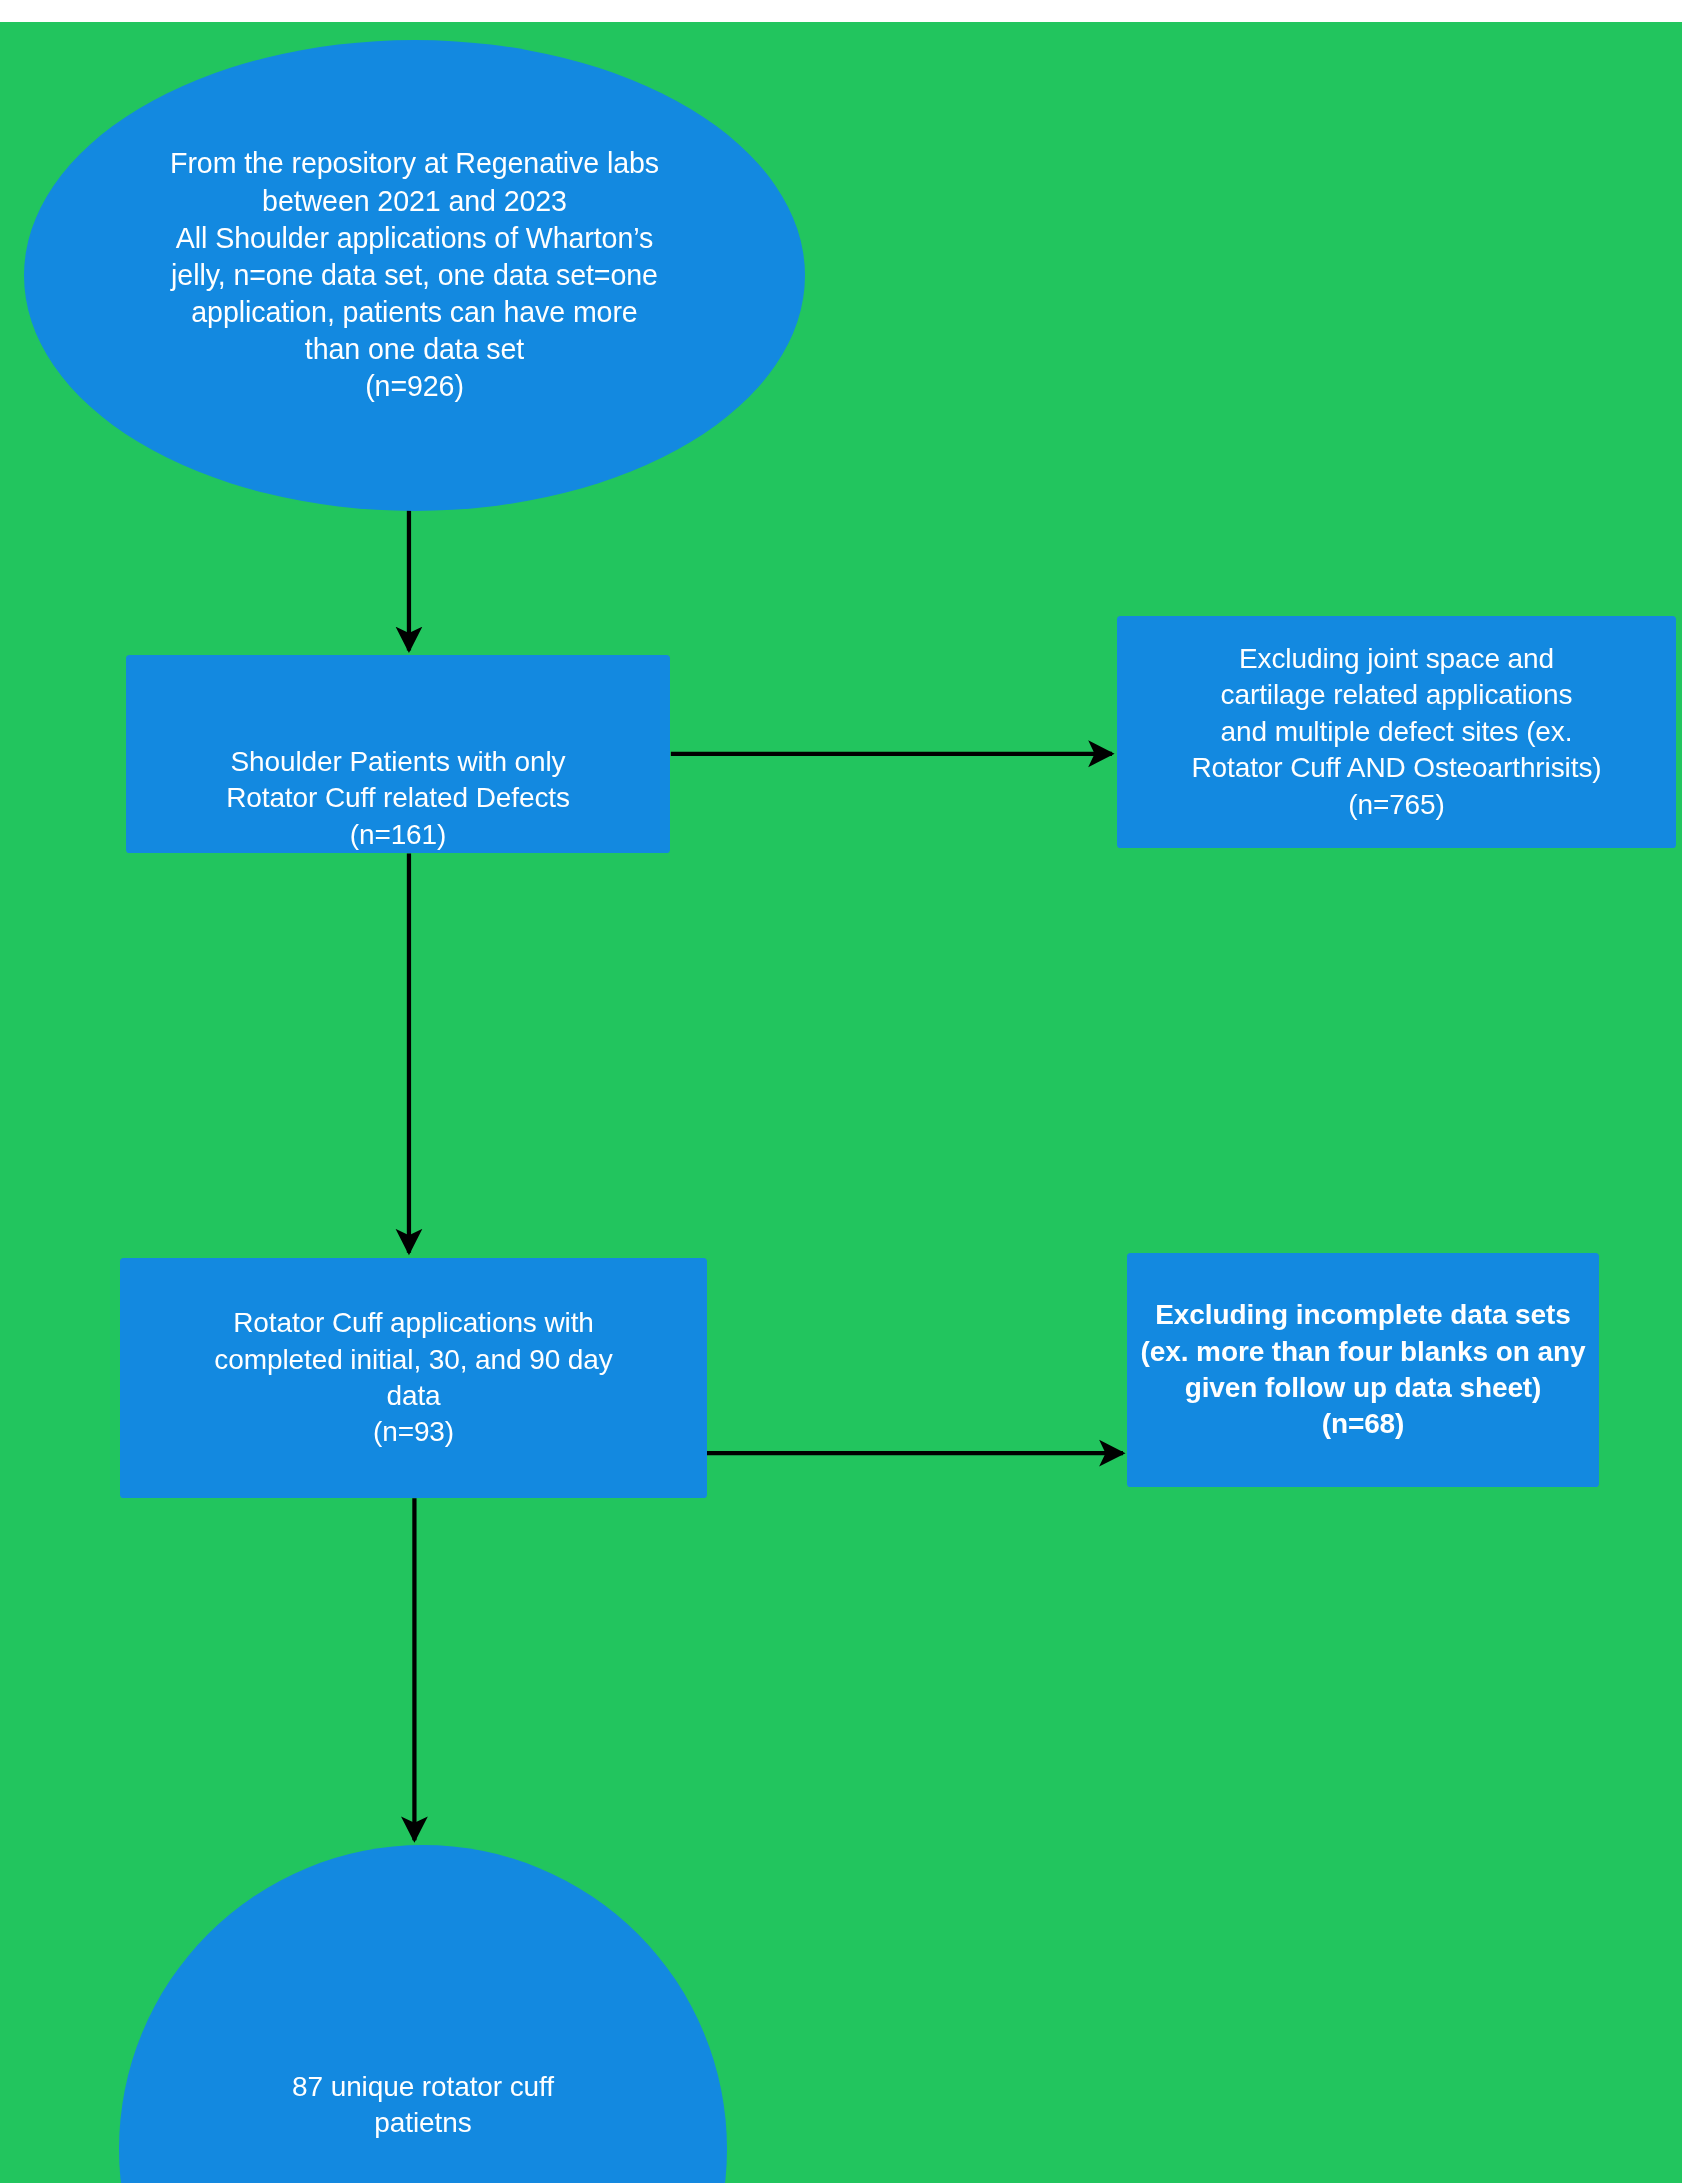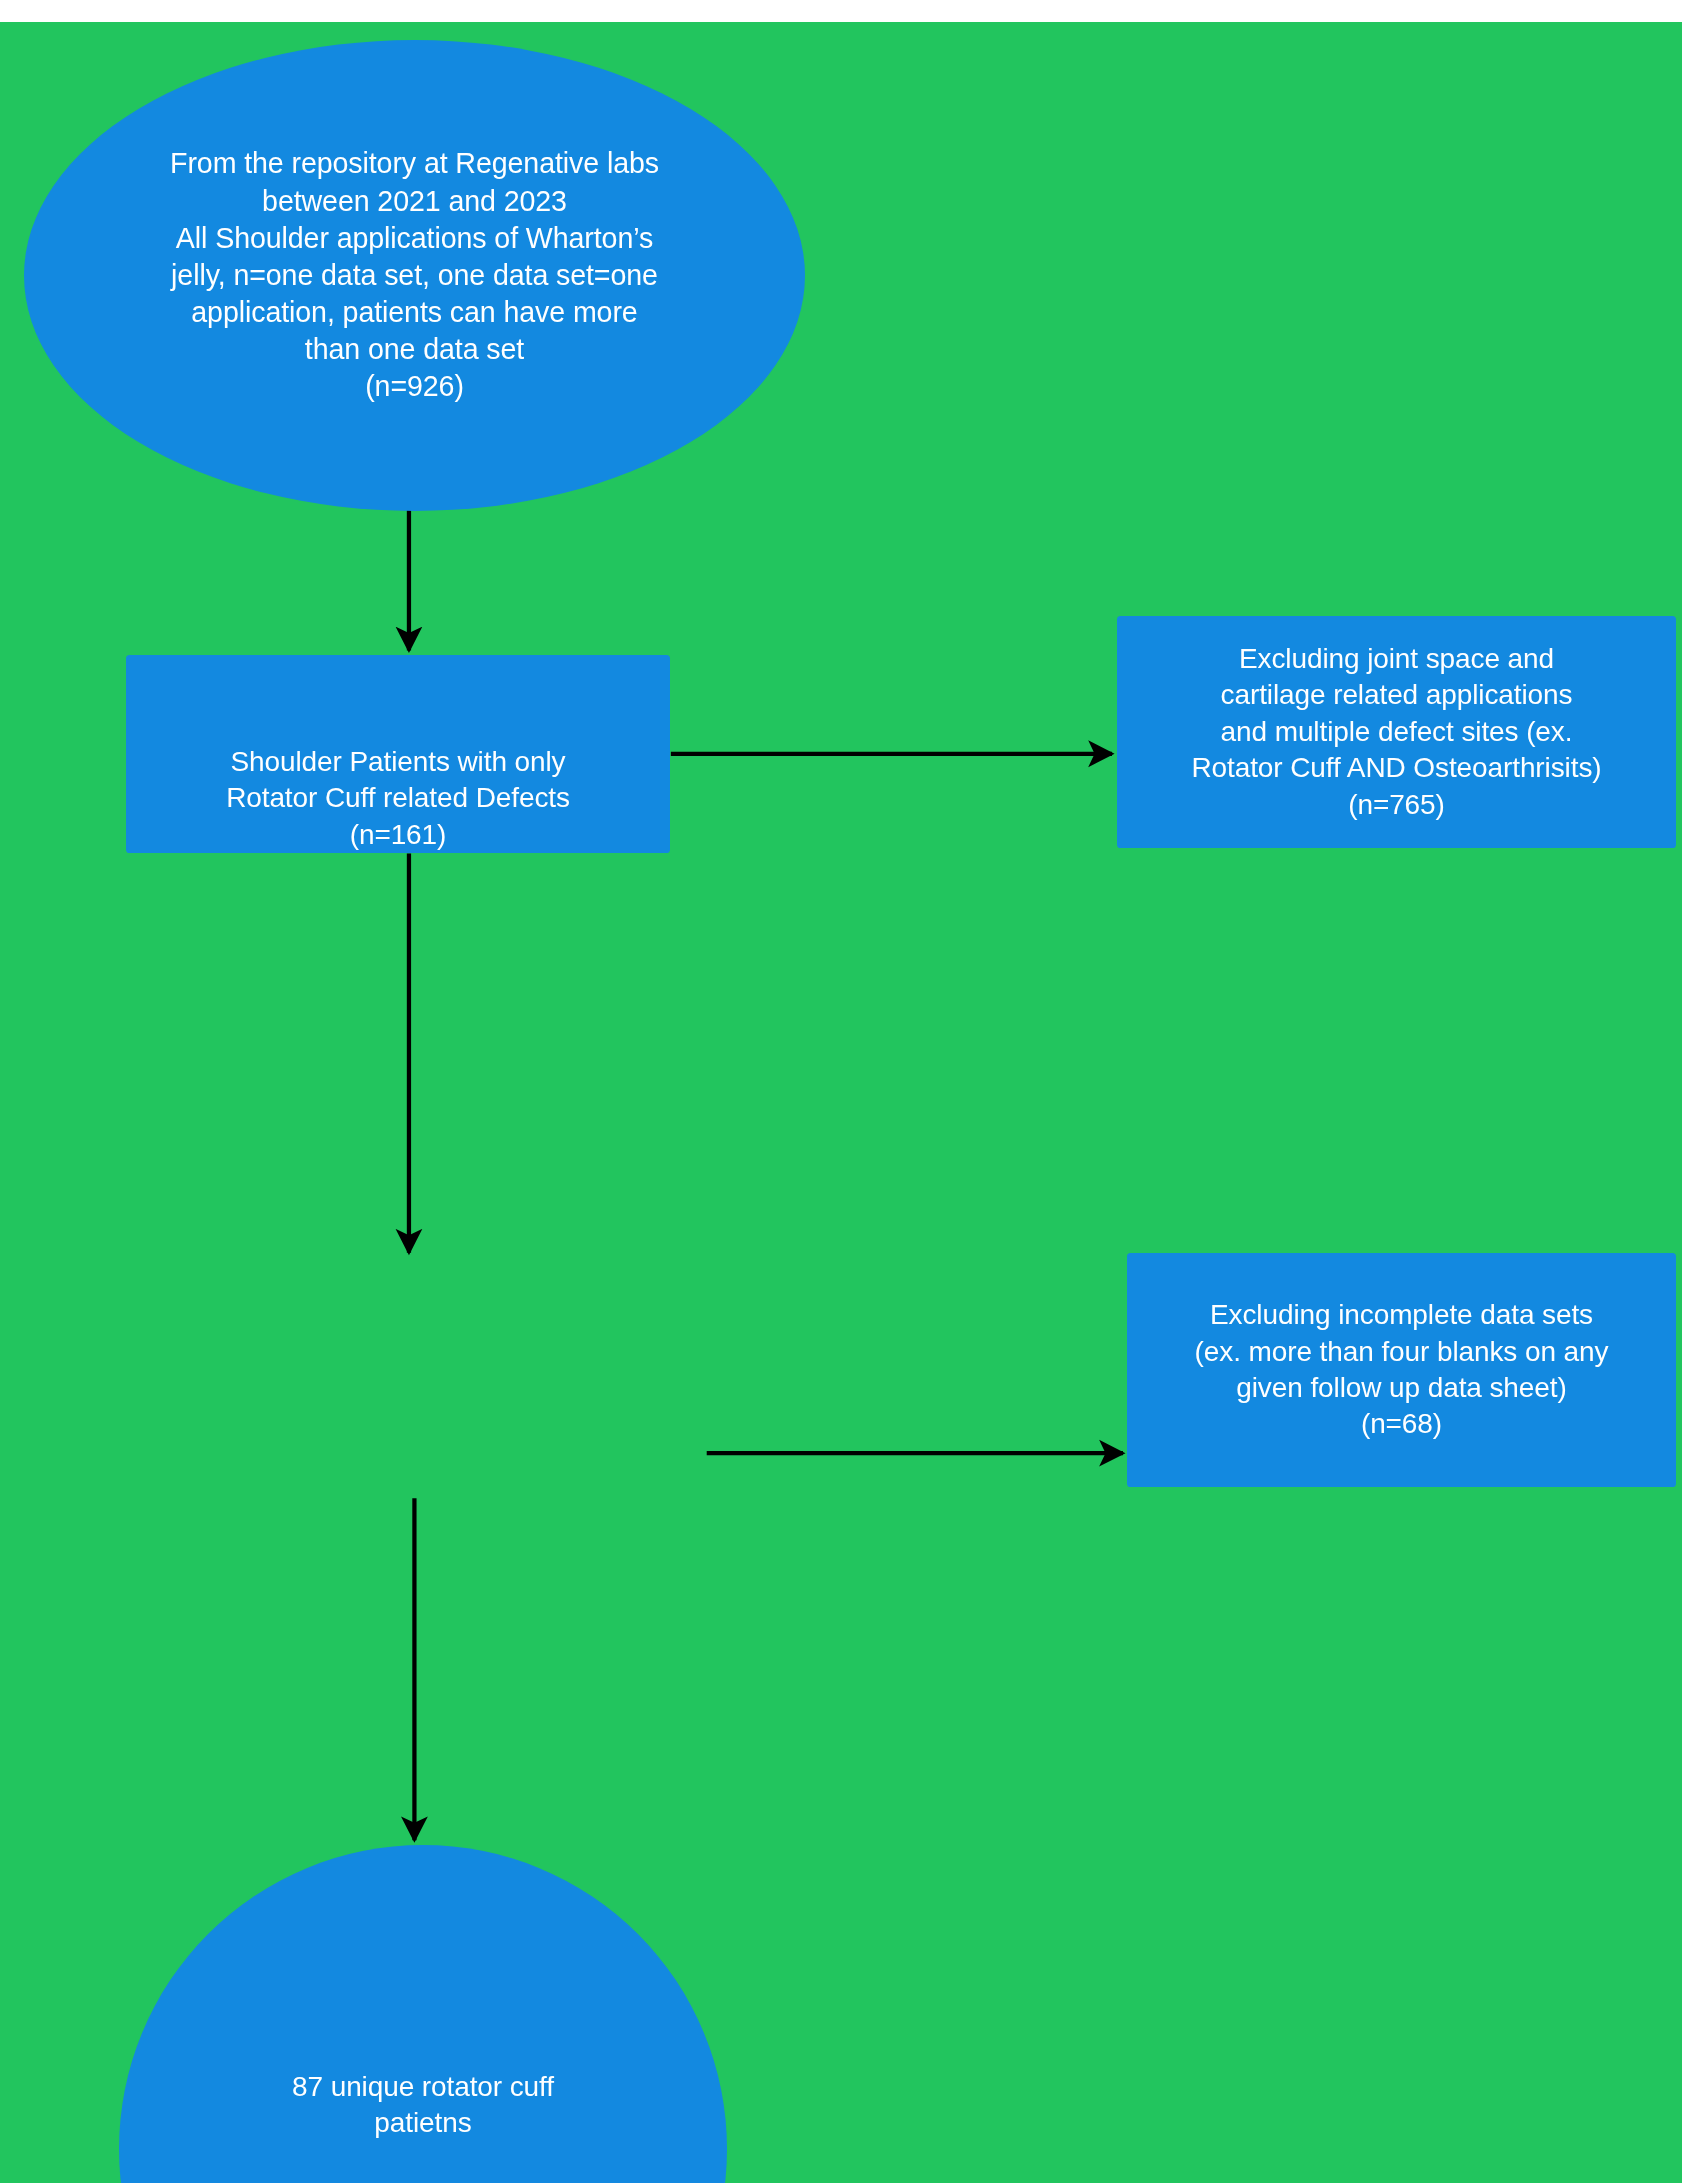--- a/index.html
+++ b/index.html
@@ -66,22 +66,23 @@
     width: 559px; height: 232px;
     font-size: 28px;
   }
   #node-complete-data {
     left: 120px; top: 1236px;
     width: 587px; height: 240px;
     font-size: 28px;
   }
   #node-exclude-incomplete {
     left: 1127px; top: 1231px;
-    width: 549px; height: 234px;
+    width: 472px; height: 234px;
     font-size: 28px;
+    font-weight: bold;
   }
   #node-final {
     left: 119px; top: 1823px;
     width: 608px; height: 608px;
     font-size: 28px;
   }
   #node-final .txt { transform: translateY(-44px); }
 </style>
 </head>
 <body>
@@ -123,20 +124,26 @@
   </div>
 
   <div class="node rect" id="node-exclude-joint">
     <span class="txt">Excluding joint space and
 cartilage related  applications
 and multiple defect sites (ex.
 Rotator Cuff AND Osteoarthrisits)
 (n=765)</span>
   </div>
 
+  <div class="node rect" id="node-complete-data">
+    <span class="txt">Rotator Cuff applications with
+completed initial, 30, and 90 day
+data
+(n=93)</span>
+  </div>
 
   <div class="node rect" id="node-exclude-incomplete">
     <span class="txt">Excluding incomplete data sets
 (ex. more than four blanks on any
 given follow up data sheet)
 (n=68)</span>
   </div>
 
   <div class="node ellipse" id="node-final">
     <span class="txt">87 unique rotator cuff

